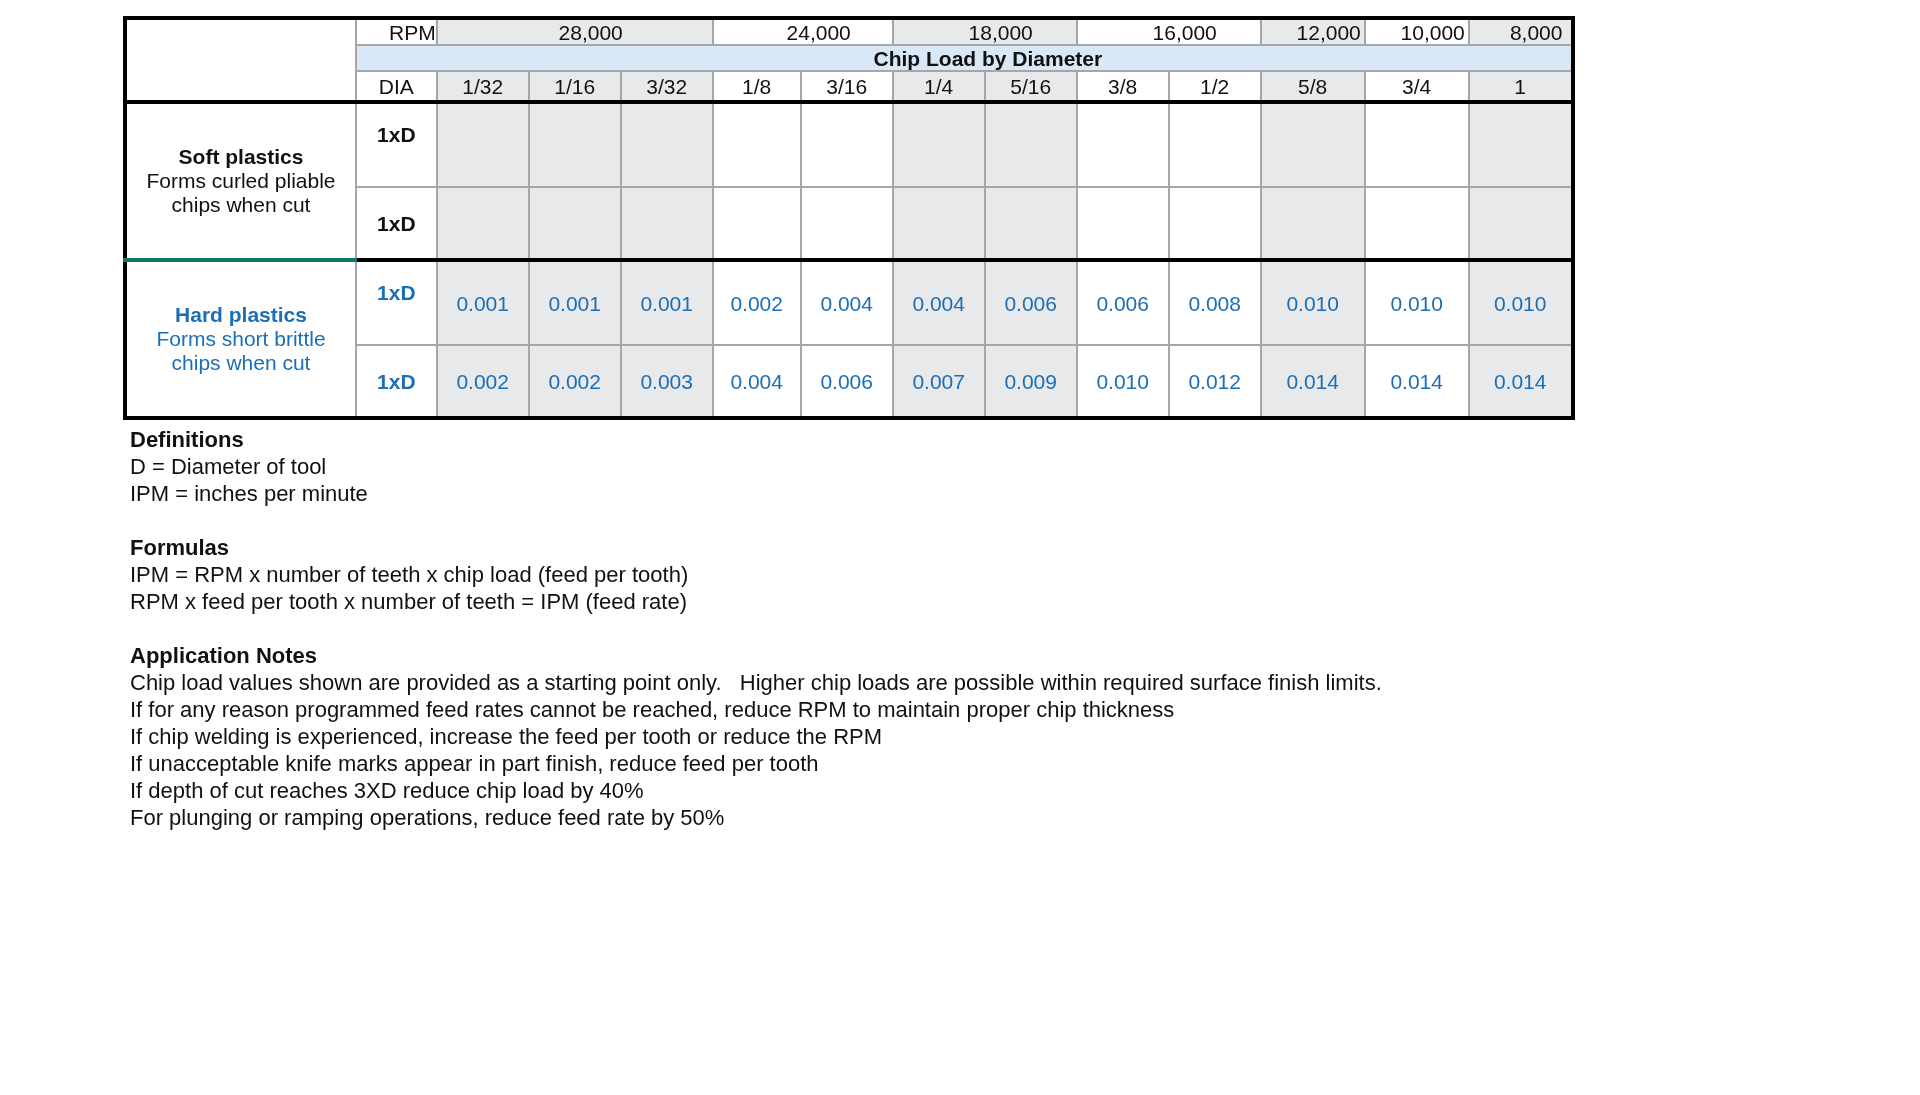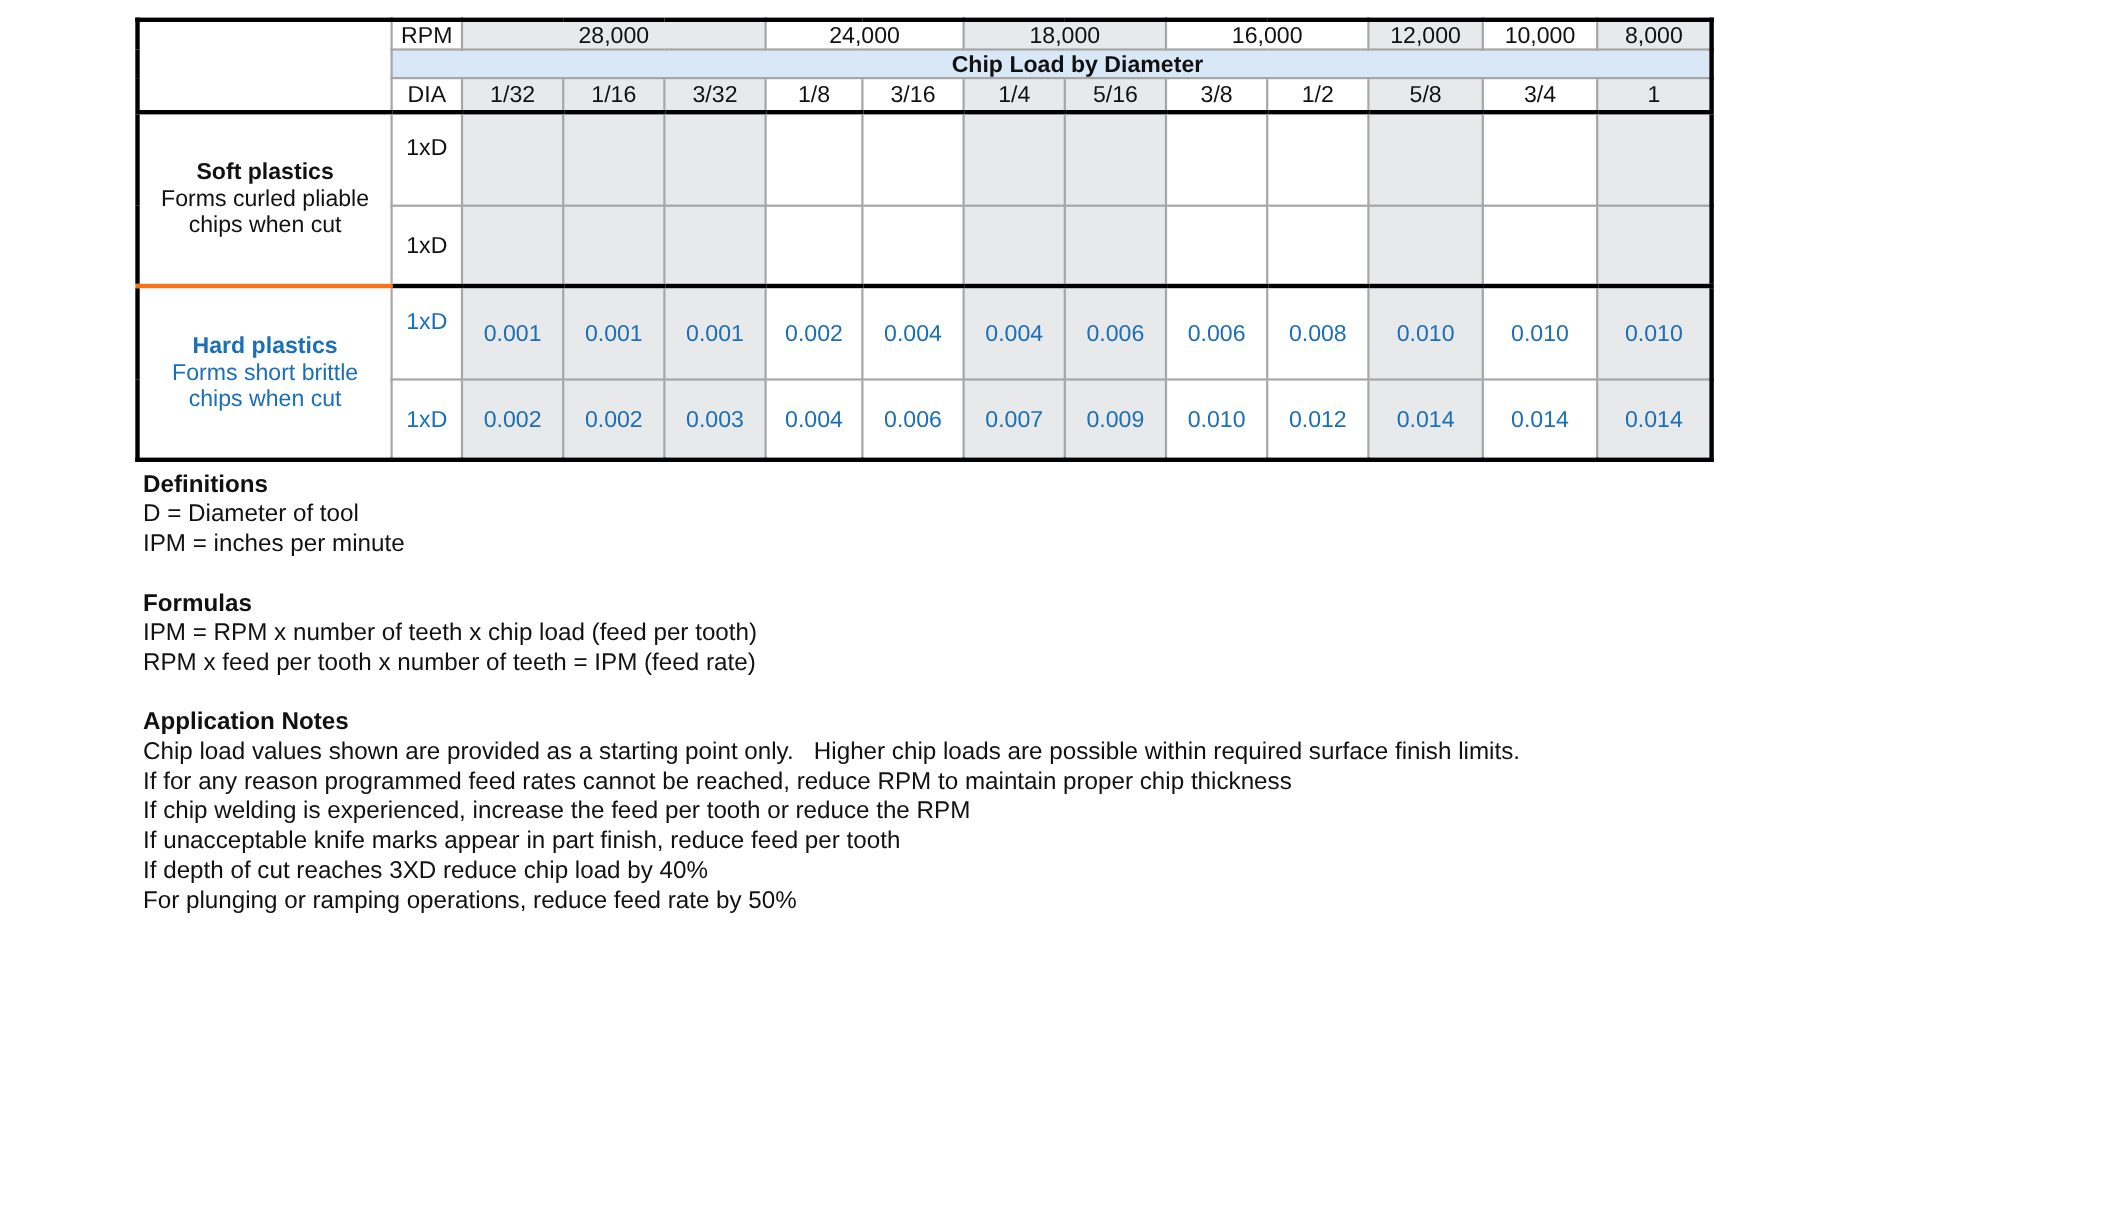--- a/index.html
+++ b/index.html
@@ -1,28 +1,28 @@
 <!DOCTYPE html>
 <html><head>
 <meta charset="utf-8">
 <style>
   html, body { margin:0; padding:0; background:#ffffff; }
   body { width:1920px; height:1095px; position:relative; font-family:"Liberation Sans", sans-serif; color:#111; overflow:hidden; }
   .tbl { position:absolute; left:123px; top:16px; border-collapse:collapse; table-layout:fixed; border:4px solid #000; }
   .tbl td { border:2px solid #a6a6a6; padding:0; text-align:center; font-size:21px; line-height:1; }
   .tbl .g { background:#e8e9eb; }
   .tbl .w { background:#ffffff; }
-  .tbl tr.hdr1 td { height:24px; }
+  .tbl tr.hdr1 td { height:24px;padding-left:32px; }
   .tbl tr.hdr2 td { height:24px;padding-left:48px; }
   .tbl tr.hdr3 td { height:28px; }
   .tbl tr.blk td.bot { border-bottom:4px solid #000;margin-top:32px; }
   .tbl td.mat { border-right:2px solid #a6a6a6; font-size:21px; line-height:24px; vertical-align:middle; background:#fff; }
   .tbl td.cap { background:#d9e8f7; font-weight:bold; font-size:21px; }
   .tbl tr.drow td { height:62px; }
-  .tbl tr.drow td.dep { vertical-align:top; padding-top:20px; }
+  .tbl tr.drow td.dep { vertical-align:top; padding-top:20px;font-weight:bold; }
   .tbl tr.drow2 td.dep { vertical-align:middle; padding-top:0; }
   .blue { color:#1a6fb6; }
   .mat-name { font-weight:bold; display:block; }
   .notes { position:absolute; left:130px; top:426px; font-size:22px; line-height:27px; }
   .notes .sec { margin-bottom:27px; }
   .notes .h { font-weight:bold; }
   .notes .ln { white-space:pre; }
 </style>
 </head>
 <body>
@@ -69,21 +69,21 @@
     <td class="g bot">1/4</td>
     <td class="g bot">5/16</td>
     <td class="w bot">3/8</td>
     <td class="w bot">1/2</td>
     <td class="g bot">5/8</td>
     <td class="w bot">3/4</td>
     <td class="g bot">1</td>
   </tr>
 
   <tr class="drow">
-    <td rowspan="2" class="mat" style="border-bottom:4px solid #f97316;">
+    <td rowspan="2" class="mat" style="border-bottom:4px solid #0f766e;">
       <span class="mat-name">Soft plastics</span>
       <span style="display:block">Forms curled pliable</span>
       <span style="display:block">chips when cut</span>
     </td>
     <td class="w dep">1xD</td>
     <td class="g"></td>
     <td class="g"></td>
     <td class="g"></td>
     <td class="w"></td>
     <td class="w"></td>

